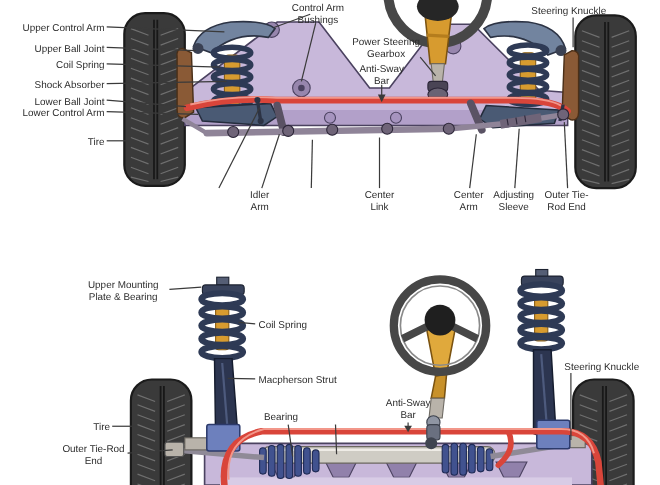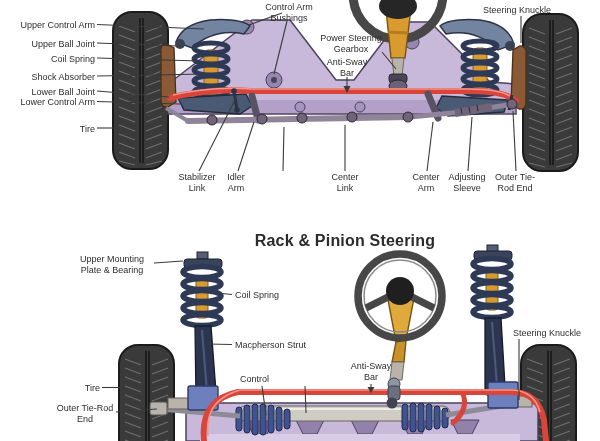--- a/index.html
+++ b/index.html
@@ -238,31 +238,29 @@
   <div class="lbl nw ra" style="right:505px;top:71.5px">Shock Absorber</div>
   <div class="lbl nw ra" style="right:505px;top:86.5px">Lower Ball Joint</div>
   <div class="lbl nw ra" style="right:505px;top:97px">Lower Control Arm</div>
   <div class="lbl nw ra" style="right:505px;top:123.5px">Tire</div>
 
   <div class="lbl" style="left:257px;top:2px;width:64px">Control Arm Bushings</div>
   <div class="lbl" style="left:311px;top:33px;width:80px">Power Steering Gearbox</div>
   <div class="lbl" style="left:322px;top:57px;width:50px">Anti-Sway Bar</div>
   <div class="lbl nw" style="left:483px;top:5px">Steering Knuckle</div>
 
-  <div class="lbl" style="left:172px;top:172px;width:50px">Stabilizer Link</div>
   <div class="lbl" style="left:221px;top:172px;width:30px">Idler Arm</div>
   <div class="lbl" style="left:326px;top:172px;width:38px">Center Link</div>
   <div class="lbl" style="left:407px;top:172px;width:38px">Center Arm</div>
   <div class="lbl" style="left:443px;top:172px;width:48px">Adjusting Sleeve</div>
   <div class="lbl" style="left:487px;top:172px;width:56px">Outer Tie-Rod End</div>
 
-  <div class="title" style="left:225px;top:232px;width:240px">Rack &amp; Pinion Steering</div>
 
   <div class="lbl" style="left:72px;top:254px;width:80px">Upper Mounting Plate &amp; Bearing</div>
   <div class="lbl nw la" style="left:235px;top:290px">Coil Spring</div>
   <div class="lbl nw la" style="left:235px;top:340px">Macpherson Strut</div>
   <div class="lbl nw ra" style="right:500px;top:383px">Tire</div>
   <div class="lbl" style="left:55px;top:403px;width:60px">Outer Tie-Rod End</div>
-  <div class="lbl nw" style="left:240px;top:374px">Control</div>
+  <div class="lbl nw" style="left:240px;top:374px">Bearing</div>
   <div class="lbl" style="left:346px;top:361px;width:50px">Anti-Sway Bar</div>
   <div class="lbl nw" style="left:513px;top:328px">Steering Knuckle</div>
 
 </div>
 
 </body></html>

